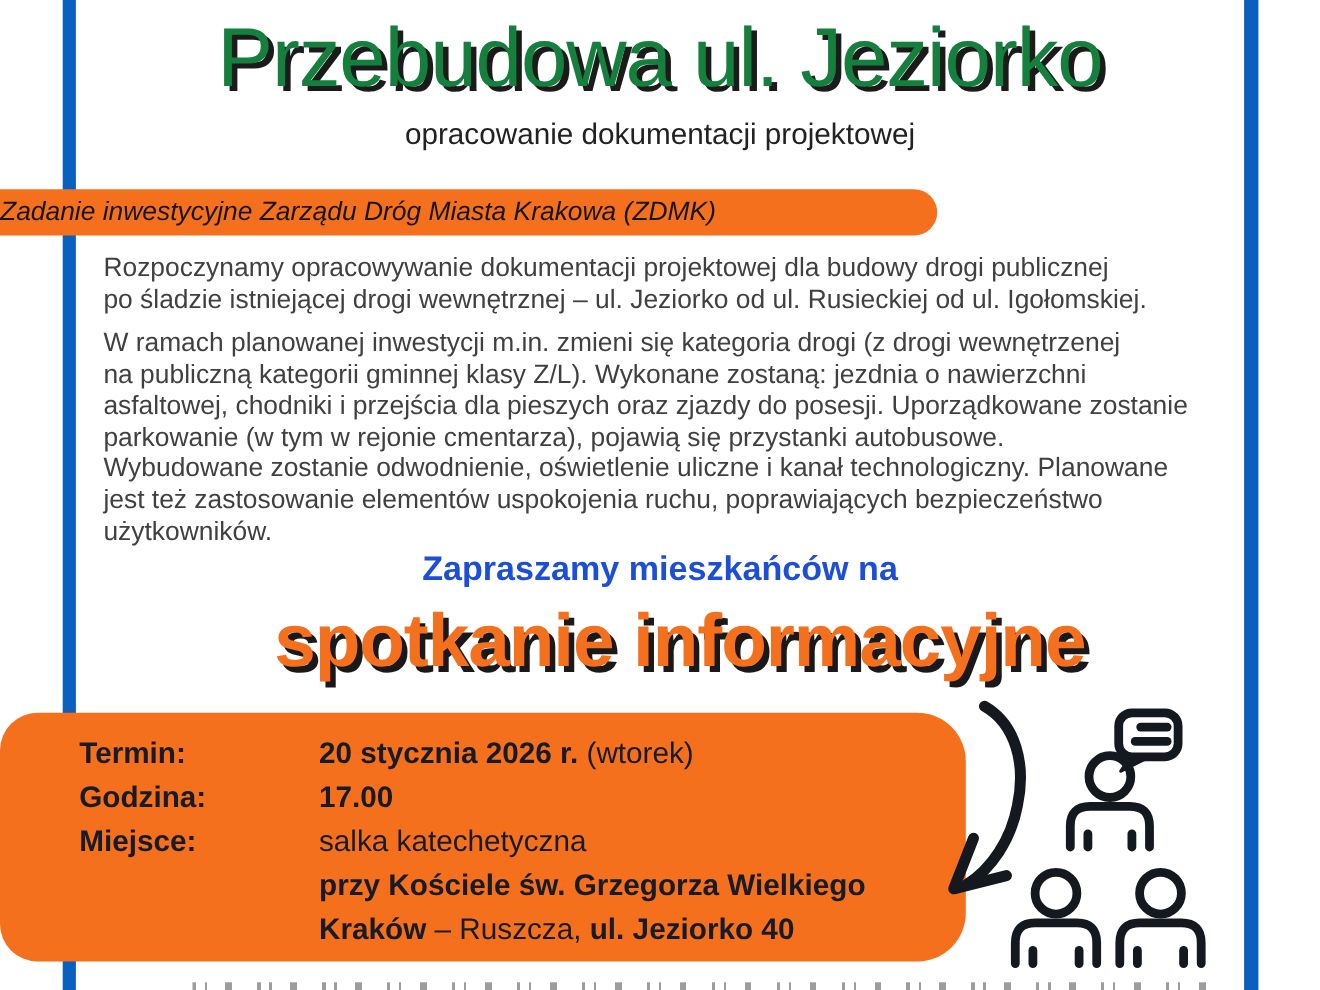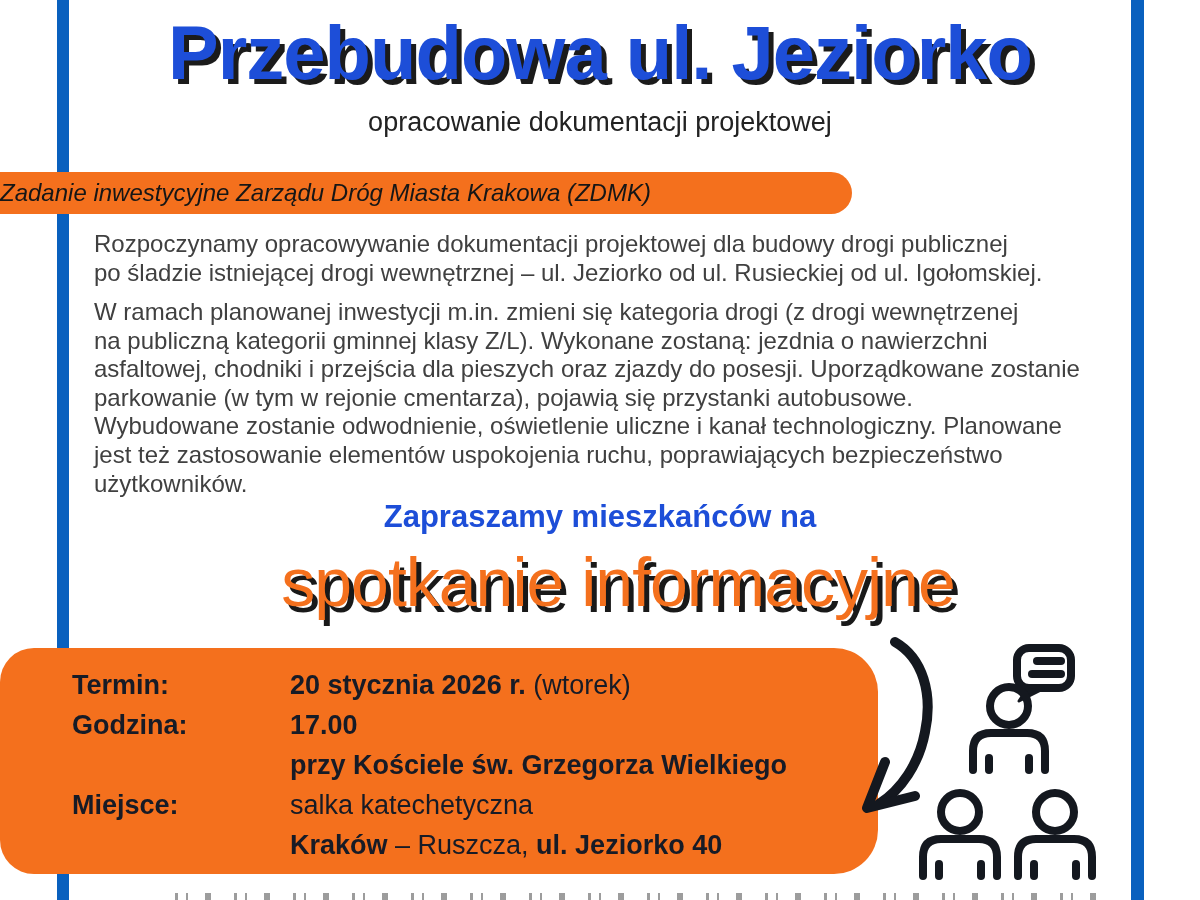--- a/index.html
+++ b/index.html
@@ -14,22 +14,22 @@
   }
   .vbar { position:absolute; top:0; bottom:0; background:#0960BE; z-index:1; }
   .vbar-left  { left:57px;  width:12px; }
   .vbar-right { left:1131px; width:13px; }
 
   .layer { position:absolute; z-index:2; }
 
   .main-title {
     left:0; right:0; top:6px; height:92px;
     display:flex; align-items:center; justify-content:center;
-    font-size:76px; font-weight:bold; letter-spacing:-1px;
-    color:#1d4ed8;
+    font-size:76px; font-weight:normal; letter-spacing:-1px;
+    color:#15803d;
     text-shadow:5px 5px 0 #1b1b1b;
     white-space:nowrap;
   }
   .subtitle {
     left:0; right:0; top:96px; height:52px;
     display:flex; align-items:center; justify-content:center;
     font-size:27px; color:#222222; letter-spacing:0px;
     white-space:nowrap;
   }
   .task-banner {
@@ -49,21 +49,21 @@
 
   .invite-line {
     left:0; right:0; top:498px; height:38px;
     display:flex; align-items:center; justify-content:center;
     font-size:31px; font-weight:bold; color:#1d4ed8;
     white-space:nowrap;
   }
   .headline {
     left:0; right:0; top:534px; height:96px;
     display:flex; align-items:center; justify-content:center;
-    font-size:68px; font-weight:normal; letter-spacing:-1px;
+    font-size:68px; font-weight:bold; letter-spacing:-1px;
     color:#F4701D;
     text-shadow:5px 6px 0 #191919;
     white-space:nowrap;
     padding-left:36px;
   }
 
   .info-box {
     left:0; top:648px; width:878px; height:226px;
     background:#F4701D;
     border-radius:34px 44px 44px 34px;
@@ -115,26 +115,26 @@
 <div class="layer info-box">
   <div class="info-row">
     <div class="info-label">Termin:</div>
     <div class="info-value"><span class="b">20 stycznia 2026 r.</span><span class="r"> (wtorek)</span></div>
   </div>
   <div class="info-row">
     <div class="info-label">Godzina:</div>
     <div class="info-value b">17.00</div>
   </div>
   <div class="info-row">
+    <div class="info-label">Miejsce:</div>
+    <div class="info-value r">salka katechetyczna</div>
+  </div>
+  <div class="info-row">
     <div class="info-label"></div>
     <div class="info-value b">przy Kościele św. Grzegorza Wielkiego</div>
-  </div>
-  <div class="info-row">
-    <div class="info-label">Miejsce:</div>
-    <div class="info-value r">salka katechetyczna</div>
   </div>
   <div class="info-row">
     <div class="info-label"></div>
     <div class="info-value"><span class="b">Kraków </span><span class="r">– Ruszcza, </span><span class="b">ul. Jeziorko 40</span></div>
   </div>
 </div>
 
 <div class="layer arrow-wrap">
   <svg width="110" height="190" viewBox="0 0 110 190" fill="none" stroke="#14181f" stroke-width="10" stroke-linecap="round" stroke-linejoin="round">
     <path d="M 50 10 C 78 26, 88 62, 80 100 C 74 132, 56 158, 34 172"></path>

